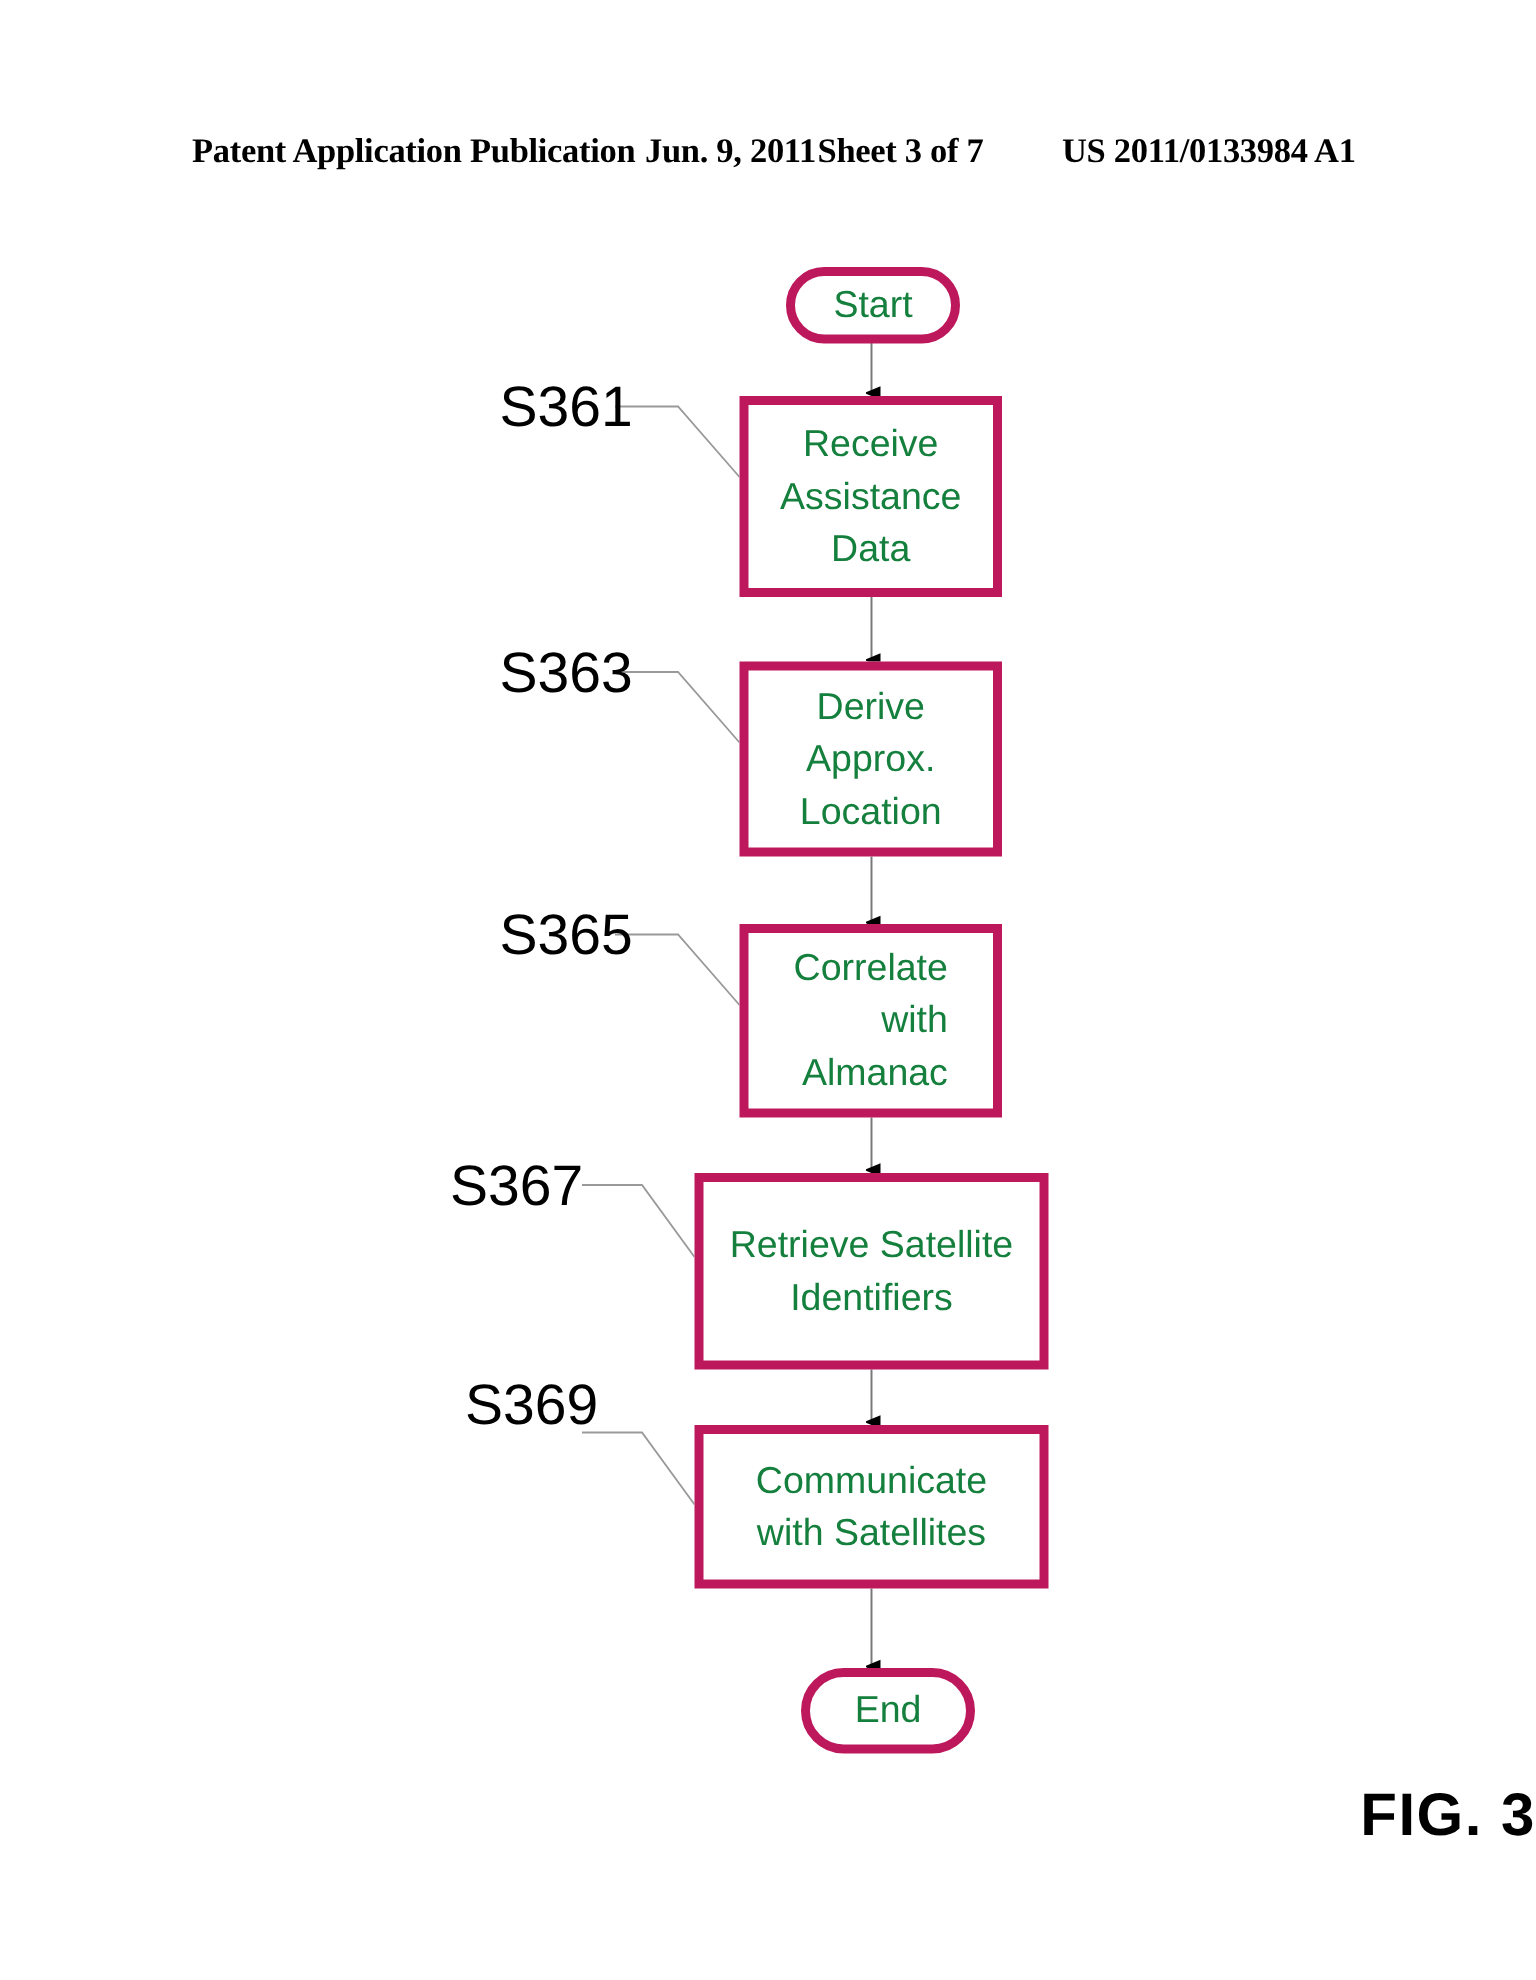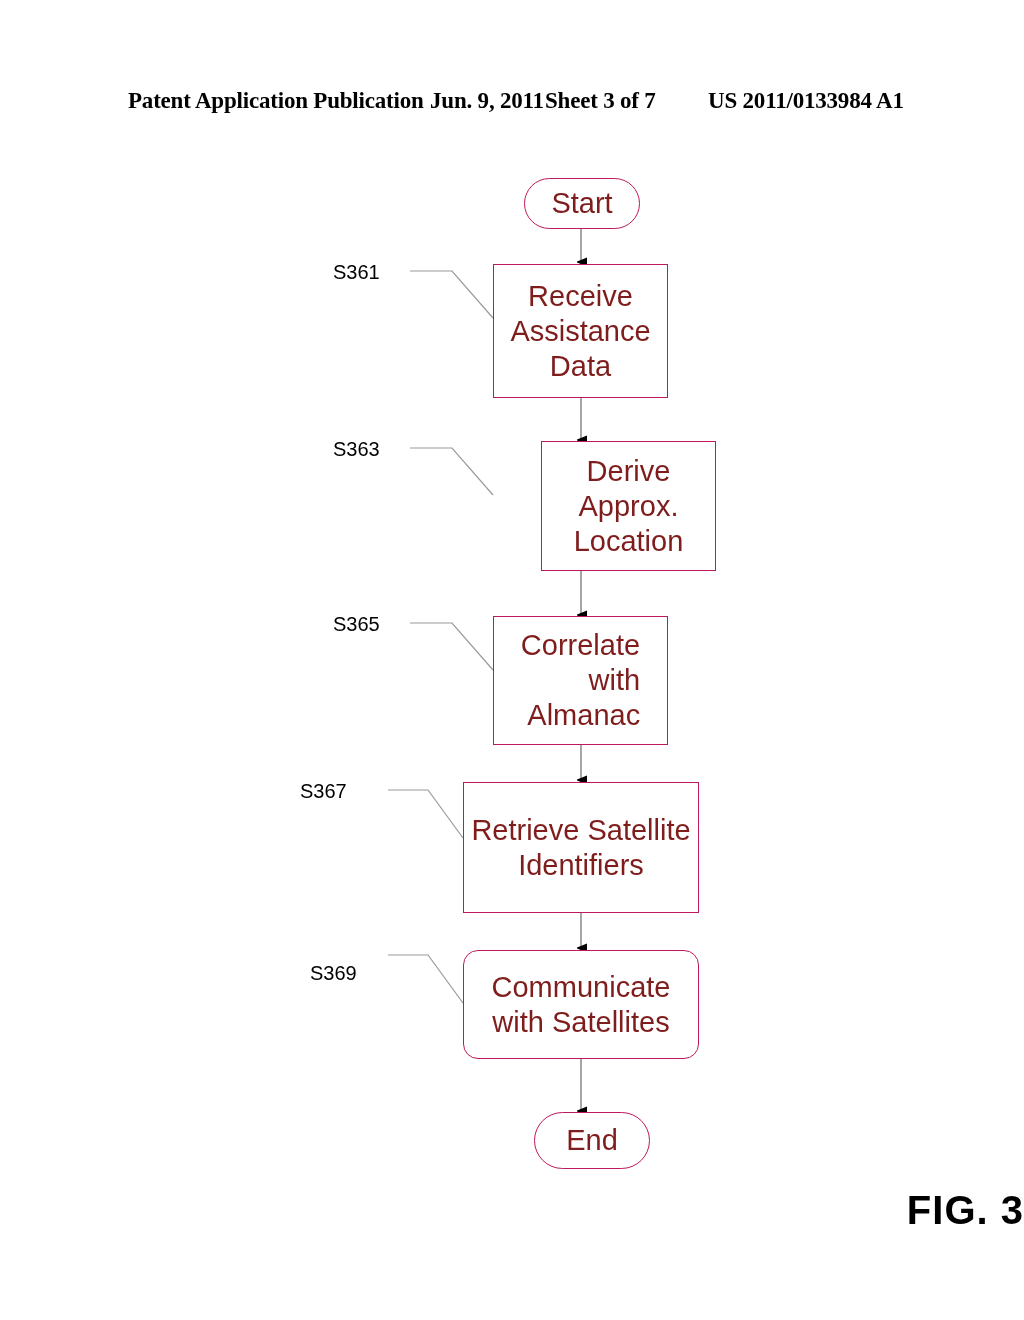--- a/index.html
+++ b/index.html
@@ -61,39 +61,39 @@
     top: 0;
     width: 1024px;
     height: 1320px;
   }
 
   
   .node {
     position: absolute;
     box-sizing: border-box;
     background: #ffffff;
-    border: 1px solid #be185d;
+    border: 6px solid #be185d;
     display: flex;
     align-items: center;
     justify-content: center;
     text-align: center;
     font-family: "Liberation Sans", sans-serif;
-    font-size: 29px;
+    font-size: 25px;
     line-height: 35px;
-    color: #7f1d1d;
+    color: #15803d;
     white-space: pre-line;
   }
   .node.terminal {
     border-radius: 999px;
   }
 
   .step-label {
     position: absolute;
     font-family: "Liberation Sans", sans-serif;
-    font-size: 20px;
+    font-size: 38px;
     line-height: 30px;
     color: #000000;
     white-space: nowrap;
   }
 
   .fig-caption {
     position: absolute;
     left: 0;
     top: 1188px;
     width: 1024px;
@@ -139,35 +139,35 @@
     <path d="M 388 955 L 428 955 L 463 1003"></path>
   </g>
 </svg>
 
 <div class="node terminal" style="left:524px; top:178px; width:116px; height:51px;">Start</div>
 
 <div class="node" style="left:493px; top:264px; width:175px; height:134px;">Receive
 Assistance
 Data</div>
 
-<div class="node" style="left:493px; top:441px; width:175px; height:130px;margin-left:48px;">Derive
+<div class="node" style="left:493px; top:441px; width:175px; height:130px;">Derive
 Approx.
 Location</div>
 
 <div class="node" style="left:493px; top:616px; width:175px; height:129px;text-align:right;">Correlate
 with
 Almanac</div>
 
 <div class="node" style="left:463px; top:782px; width:236px; height:131px;">Retrieve Satellite
 Identifiers</div>
 
-<div class="node" style="left:463px; top:950px; width:236px; height:109px;border-radius:15px;">Communicate
+<div class="node" style="left:463px; top:950px; width:236px; height:109px;">Communicate
 with Satellites</div>
 
 <div class="node terminal" style="left:534px; top:1112px; width:116px; height:57px;">End</div>
 
 <div class="step-label" style="left:333px; top:257px;">S361</div>
 <div class="step-label" style="left:333px; top:434px;">S363</div>
 <div class="step-label" style="left:333px; top:609px;">S365</div>
 <div class="step-label" style="left:300px; top:776px;">S367</div>
-<div class="step-label" style="left:310px; top:958px;">S369</div>
+<div class="step-label" style="left:310px; top:922px;">S369</div>
 
 <div class="fig-caption">FIG. 3</div>
 
 </body></html>

